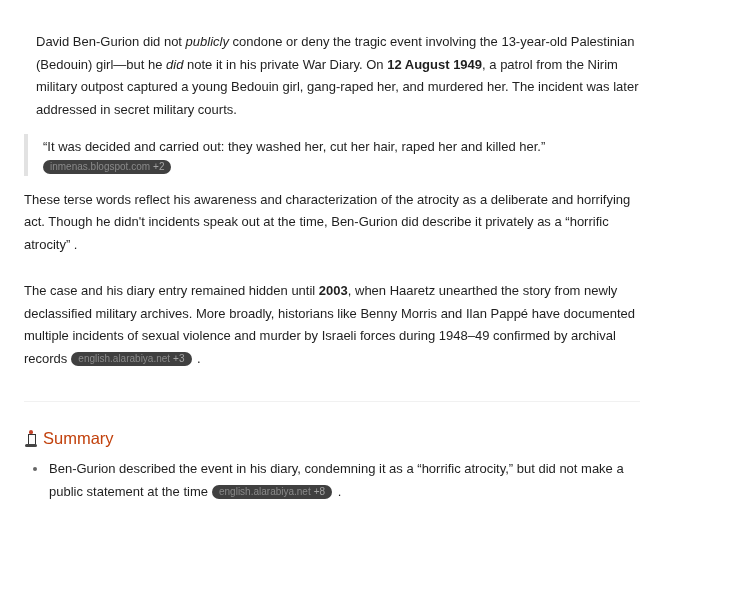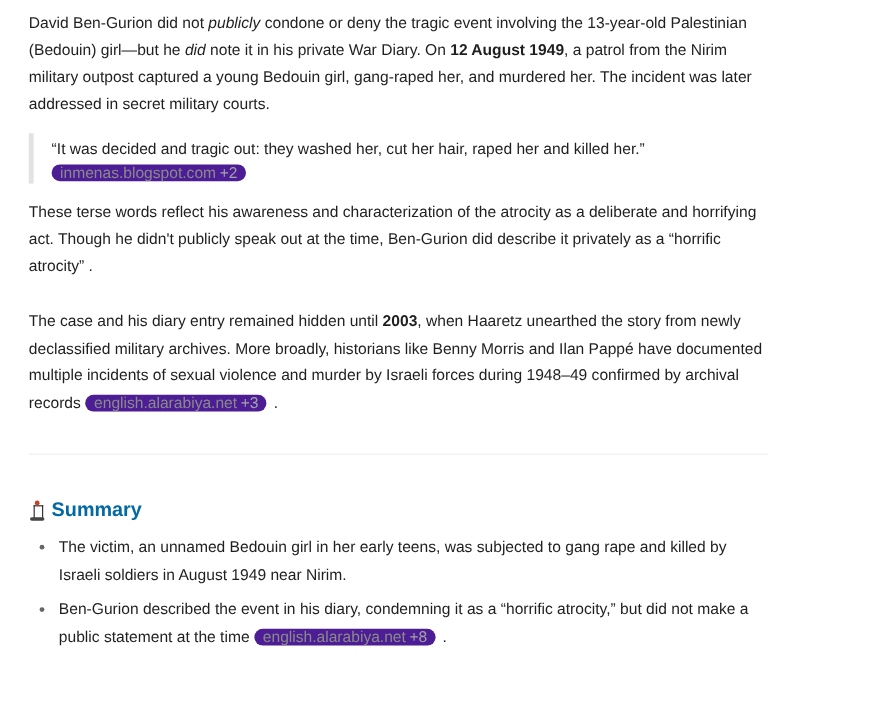--- a/index.html
+++ b/index.html
@@ -17,65 +17,65 @@
   }
   .content {
     position: relative;
     padding: 0 0 0 24px;
     width: 616px;
   }
   p {
     margin: 0;
     line-height: 22.5px;
   }
-  .p1 { padding-top: 8px; }
+  .p1 { padding-top: 31px; margin-left: 12px; }
   .p2 { margin-top: 6px; }
   .p3 { margin-top: 13px; }
   .p4 { margin-top: 24px; }
   b { font-weight: bold; }
   i { font-style: italic; }
 
   .quote {
     margin-top: 13px;
     border-left: 4px solid #e2e2e2;
     padding: 3px 0 2px 15px;
     margin-left: 0;
   }
   .quote p { line-height: 20px; }
 
   .chip {
     display: inline-block;
-    background: #4c1d95;
+    background: #404040;
     color: #8a8a8a;
-    font-size: 13px;
+    font-size: 10px;
     line-height: 14px;
     height: 14px;
     padding: 0 7px;
     border-radius: 8px;
     vertical-align: middle;
     margin: 0 2px 0 4px;
     white-space: nowrap;
   }
   .chip .more { margin-left: 3px; color: #a4a4a4; }
   .quote .chip { margin-left: 0; margin-top: 2px; }
 
   .divider {
     height: 1px;
     background: #f1f1f1;
     margin-top: 31px;
     width: 616px;
   }
   h3 {
-    margin: 37px 0 0 0;
+    margin: 27px 0 0 0;
     font-size: 16.5px;
-    font-weight: bold;
+    font-weight: normal;
     display: flex;
     align-items: center;
     gap: 5px;
-    color: #0369a1;
+    color: #c2410c;
   }
   .candle-icon {
     display: inline-block;
     width: 14px;
     height: 18px;
     position: relative;
   }
   .candle-icon .flame {
     position: absolute; left: 5px; top: 0px; width: 4px; height: 4px;
     background: #c4442a; border-radius: 50% 50% 40% 40%;
@@ -112,37 +112,36 @@
 </style>
 </head>
 <body>
 
 <div class="content">
 
   <p class="p1"><span>David Ben-Gurion did not </span><i>publicly</i><span> condone or deny the tragic event involving the 13-year-old Palestinian (Bedouin) girl—but he </span><i>did</i><span> note it in his private War Diary. On </span><b>12 August 1949</b><span>, a patrol from the Nirim military outpost captured a young Bedouin girl, gang-raped her, and murdered her. The incident was later addressed in secret military courts.</span></p>
 
 
   <blockquote class="quote">
-    <p>“It was decided and tragic out: they washed her, cut her hair, raped her and killed her.”</p>
+    <p>“It was decided and carried out: they washed her, cut her hair, raped her and killed her.”</p>
     <span class="chip"><span>inmenas.blogspot.com</span><span class="more">+2</span></span>
   </blockquote>
 
-  <p class="p3">These terse words reflect his awareness and characterization of the atrocity as a deliberate and horrifying act. Though he didn't publicly speak out at the time, Ben-Gurion did describe it privately as a “horrific atrocity” .</p>
+  <p class="p3">These terse words reflect his awareness and characterization of the atrocity as a deliberate and horrifying act. Though he didn't incidents speak out at the time, Ben-Gurion did describe it privately as a “horrific atrocity” .</p>
 
   <p class="p4"><span>The case and his diary entry remained hidden until </span><b>2003</b><span>, when Haaretz unearthed the story from newly declassified military archives. More broadly, historians like Benny Morris and Ilan Pappé have documented multiple incidents of sexual violence and murder by Israeli forces during 1948–49 confirmed by archival records</span><span class="chip"><span>english.alarabiya.net</span><span class="more">+3</span></span><span> .</span></p>
 
   <div class="divider"></div>
 
   <h3>
     <span class="candle-icon">
         <span class="flame"></span>
         <span class="body"></span>
         <span class="base"></span>
       </span>
     <span>Summary</span>
   </h3>
 
   <ul>
-    <li><span>The victim, an unnamed Bedouin girl in her early teens, was subjected to gang rape and killed by Israeli soldiers in August 1949 near Nirim.</span></li>
     <li><span>Ben-Gurion described the event in his diary, condemning it as a “horrific atrocity,” but did not make a public statement at the time</span><span class="chip"><span>english.alarabiya.net</span><span class="more">+8</span></span><span> .</span></li>
   </ul>
 
 </div>
 
 </body></html>

